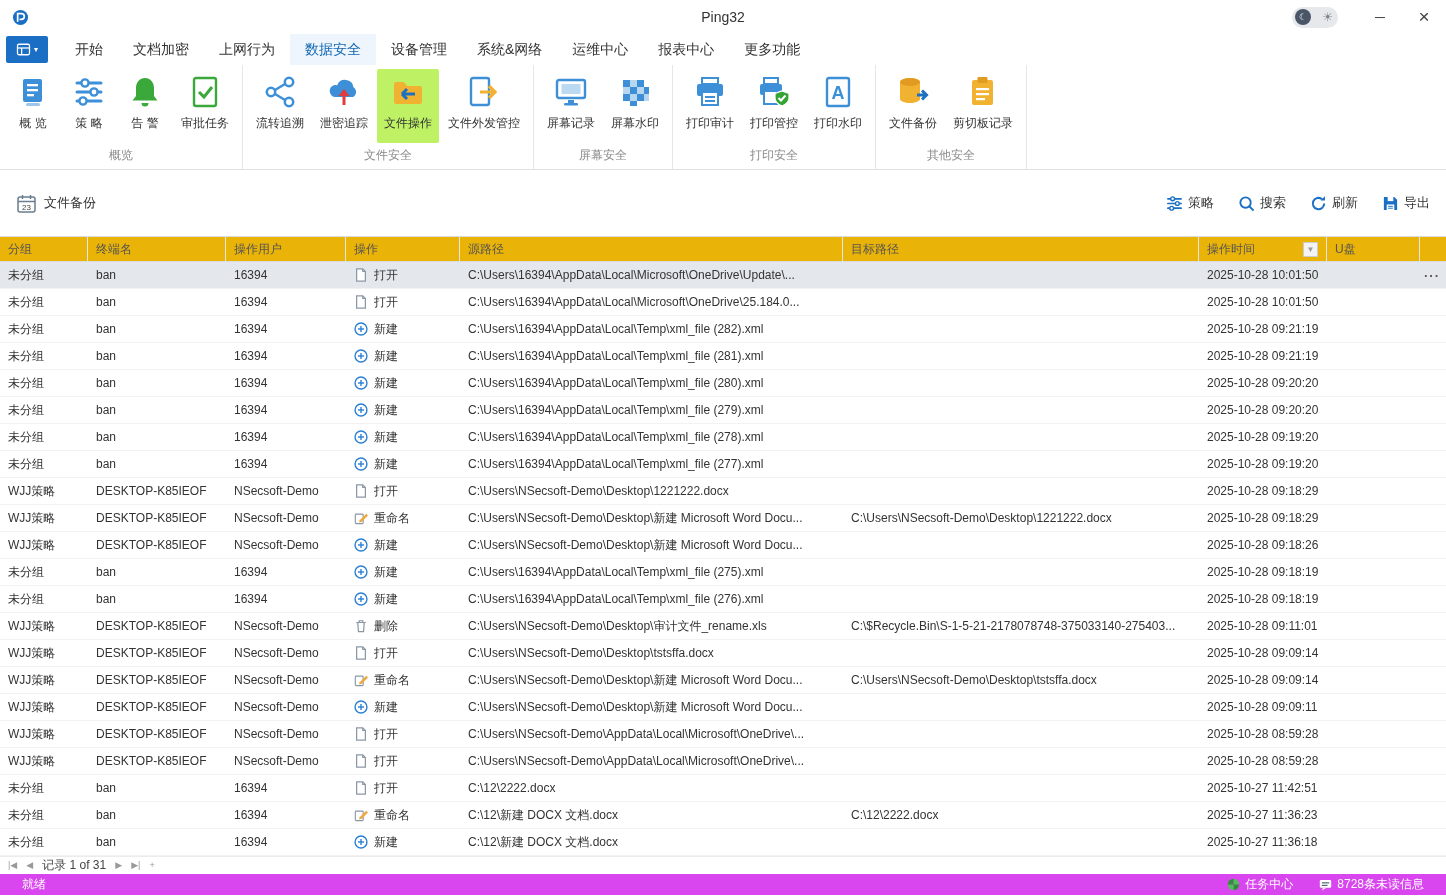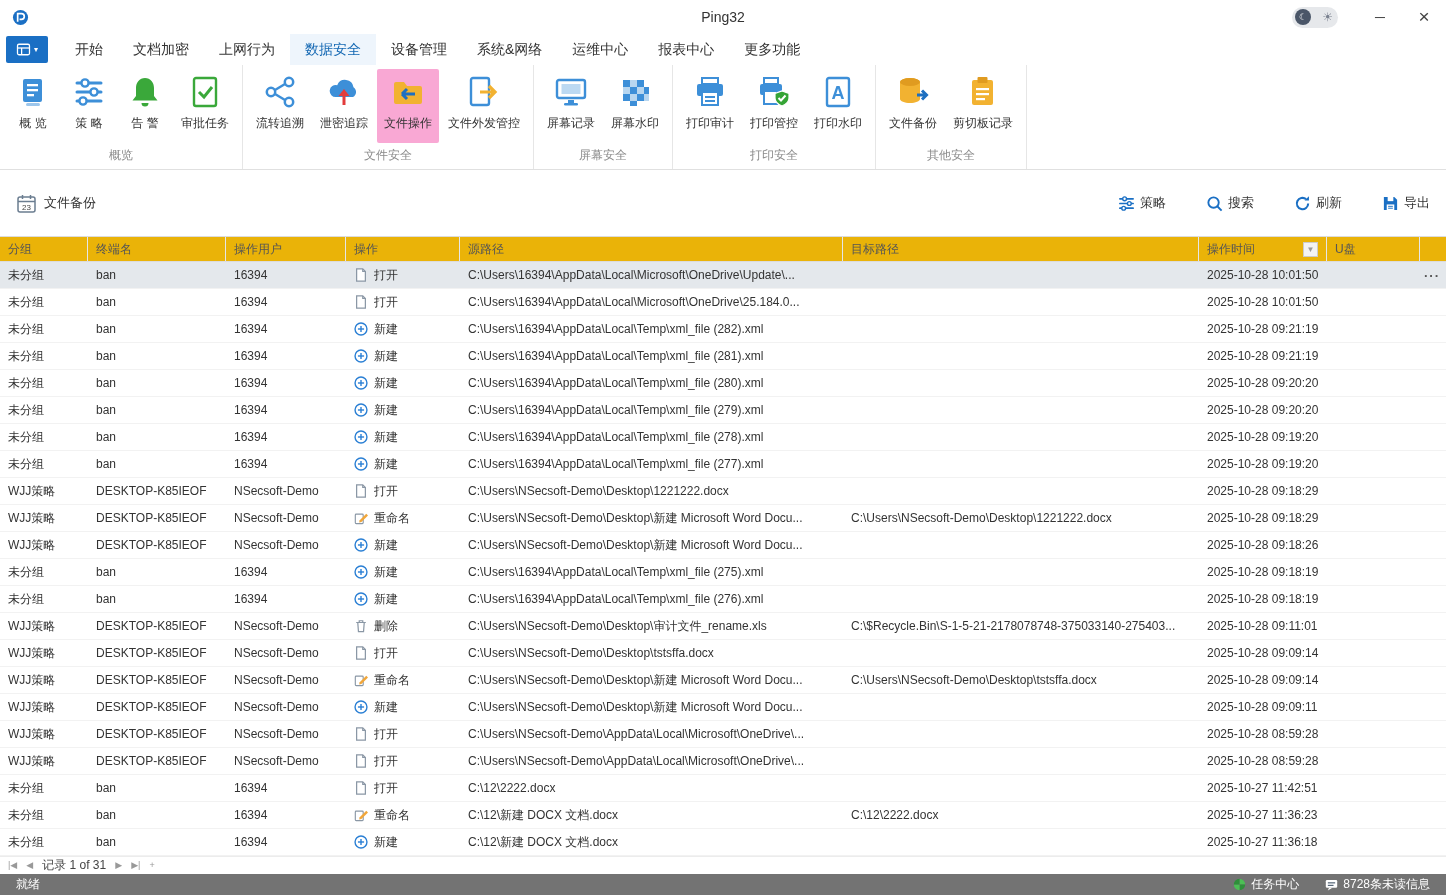--- a/index.html
+++ b/index.html
@@ -31,30 +31,30 @@
   .tabs{display:flex;margin-left:12px;height:100%}
   .tab{padding:0 15px;line-height:31px;font-size:14px;color:#333;white-space:nowrap}
   .tab.active{color:#1468b3;background:#eef5fc}
 
   
   .ribbon{height:105px;display:flex;border-bottom:1px solid #e0e0e0;background:#fff}
   .rgroup{display:flex;flex-direction:column;border-right:1px solid #e6e6e6;padding:4px 6px 0}
   .rbtns{display:flex;align-items:flex-start;gap:2px;flex:1}
   .rbtn{min-width:54px;height:74px;padding:6px 7px 3px;display:flex;flex-direction:column;align-items:center;
     gap:6px;border-radius:2px;justify-content:flex-start}
-  .rbtn.active{background:#f9a8d4}
+  .rbtn.active{background:#bef264}
   .ricon svg{width:34px;height:34px}
   .rlabel{font-size:12px;color:#333;white-space:nowrap}
   .glabel{text-align:center;font-size:12px;color:#8a8a8a;padding:4px 0 5px;margin-top:auto}
 
   
   .toolbar{height:66px;display:flex;align-items:center;padding:0 16px;background:#fff}
   .date-filter{display:flex;align-items:center;gap:7px;font-size:13px;color:#333}
   .cal svg{width:21px;height:21px}
-  .factions{margin-left:auto;display:flex;gap:40px;align-items:center}
+  .factions{margin-left:auto;display:flex;gap:24px;align-items:center}
   .faction{display:flex;align-items:center;gap:5px;font-size:13px;color:#333}
   .ficon svg{width:17px;height:17px}
 
   
   .grid{display:grid;grid-template-columns:88px 138px 120px 114px 383px 356px 128px 93px 26px}
   .thead{height:26px;background:#eab308;border-top:1px solid #dcdcdc;border-bottom:1px solid #dcdcdc;
     font-size:12px;color:#555}
   .th{display:flex;align-items:center;padding:0 8px;border-right:1px solid #e6e6e6;white-space:nowrap;overflow:hidden}
   .th.last{border-right:none}
   .th-time{justify-content:space-between}
@@ -69,21 +69,21 @@
   .td.act{padding:0 4px;overflow:visible}
   .dots{color:#555;font-weight:bold;letter-spacing:1px;font-size:13px}
 
   
   .pager{height:18px;display:flex;align-items:center;gap:9px;padding:0 8px;font-size:11px;
     background:#fff;border-top:1px solid #ececec}
   .pg{color:#999;font-size:9px;line-height:1}
   .pg-label{color:#444;font-size:12px}
 
   
-  .statusbar{height:21px;background:#737373;color:#fff;display:flex;align-items:center;font-size:12px;padding:0 16px}
+  .statusbar{height:21px;background:#d946ef;color:#fff;display:flex;align-items:center;font-size:12px;padding:0 22px}
   .status-right{margin-left:auto;display:flex;gap:26px;align-items:center}
   .status-item{display:flex;align-items:center;gap:5px}
   .status-item .icon svg{width:13px;height:13px}
 </style>
 </head>
 <body>
 
 <div class="titlebar">
   <span class="icon applogo js-icon">
       <svg viewBox="0 0 18 18">

